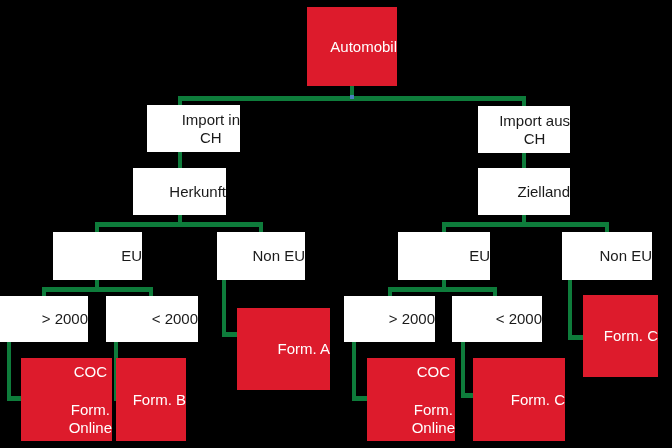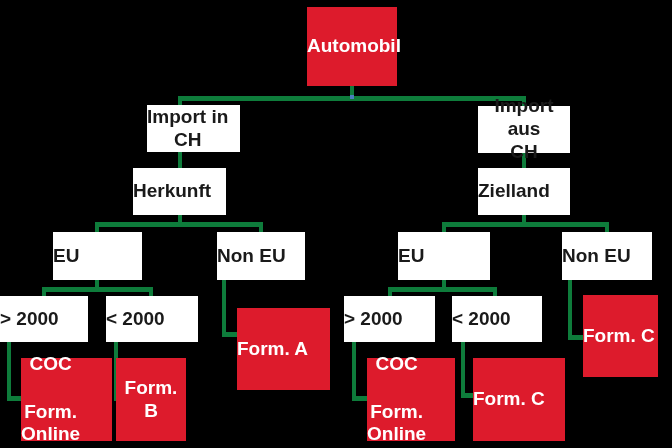--- a/index.html
+++ b/index.html
@@ -9,22 +9,22 @@
   }
   html,body{margin:0;padding:0;background:var(--background);}
   .canvas{
     position:relative;width:672px;height:448px;overflow:hidden;
     background:var(--background);
     font-family:"Liberation Sans",sans-serif;
   }
   .seg{position:absolute;background:var(--connector-green);display:block;}
   .anchor{position:absolute;background:var(--anchor-blue);display:block;z-index:3;}
   .node{
-    position:absolute;display:flex;align-items:center;justify-content:flex-start;
-    text-align:center;font-weight:bold;font-size:19px;line-height:1.2;z-index:2;
+    position:absolute;display:flex;align-items:center;justify-content:flex-end;
+    text-align:center;font-weight:normal;font-size:15px;line-height:1.2;z-index:2;
     white-space:pre-line;
   }
   .node.white{background:var(--box-white);color:var(--text-dark);}
   .node.red{background:var(--box-red);color:var(--text-light);}
   .stack .t{margin-bottom:2px;}
 </style>
 </head>
 <body>
 
 <div class="canvas">

